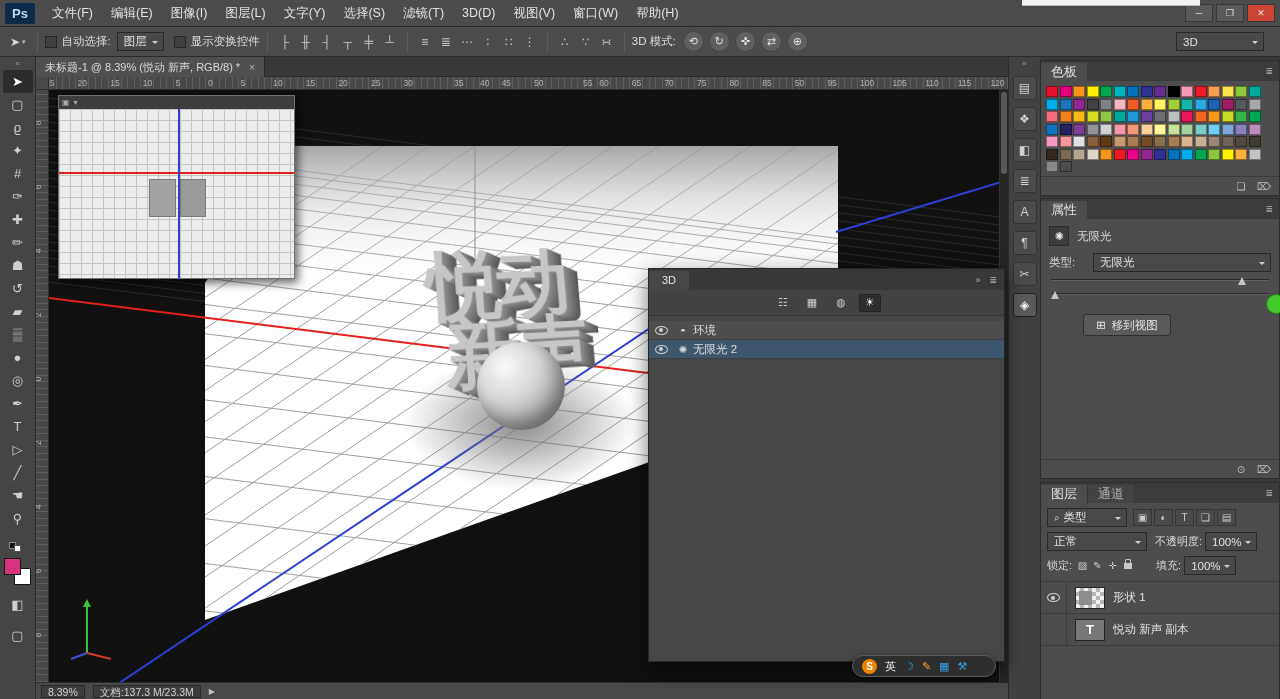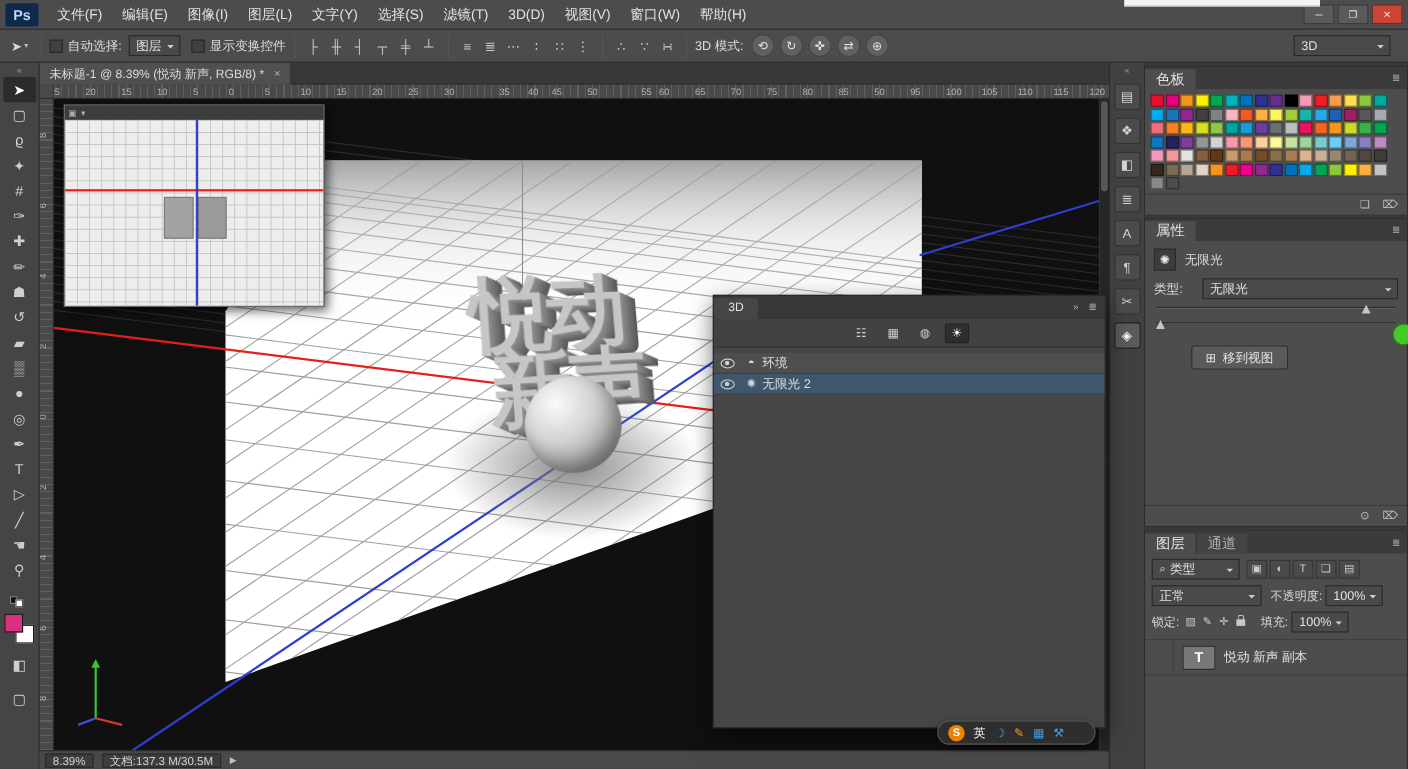--- a/index.html
+++ b/index.html
@@ -482,21 +482,21 @@
     <line x1="20" y1="58" x2="4" y2="64" stroke="#3a55d4" stroke-width="2"></line>
   </svg>
 
   <div class="vscroll">
     <div class="vthumb"></div>
   </div>
 </div>
 
 <div class="statusbar">
   <span class="status-field">8.39%</span>
-  <span class="status-field">文档:137.3 M/30.5M</span>
+  <span class="status-field">文档:137.3 M/23.3M</span>
   <span class="status-arrow">▶</span>
 </div>
 
 <div class="dockstrip">
   <div class="strip-collapse">«</div>
   <div id="stripicons" style="display:flex;flex-direction:column;gap:7px;align-items:center">
       <span class="strip-icon">▤</span>
       <span class="strip-icon">❖</span>
       <span class="strip-icon">◧</span>
       <span class="strip-icon">≣</span>
@@ -676,24 +676,31 @@
       <span class="dd" style="width:52px;margin-left:3px">100%</span>
     </div>
     <div class="lrow">
       <span>锁定:</span>
       <span id="lockicons" style="display:inline-flex;margin-left:3px">
           <span class="lock-g">▨</span>
           <span class="lock-g">✎</span>
           <span class="lock-g">✛</span>
         </span>
       <span class="lockic"></span>
-      <span style="margin-left:14px">填充:</span>
+      <span style="margin-left:24px">填充:</span>
       <span class="dd" style="width:52px;margin-left:3px">100%</span>
     </div>
     <div class="llist" id="llist">
+        <div class="lyr">
+          <div class="eyebox">
+            <span class="eye"></span>
+          </div>
+          <div class="thumb checker th-shape"></div>
+          <span class="lname">形状 1</span>
+        </div>
         <div class="lyr">
           <div class="eyebox"></div>
           <div class="thumb th-text">T</div>
           <span class="lname">悦动 新声 副本</span>
         </div>
       </div>
 
   </div>
 </div>
 

